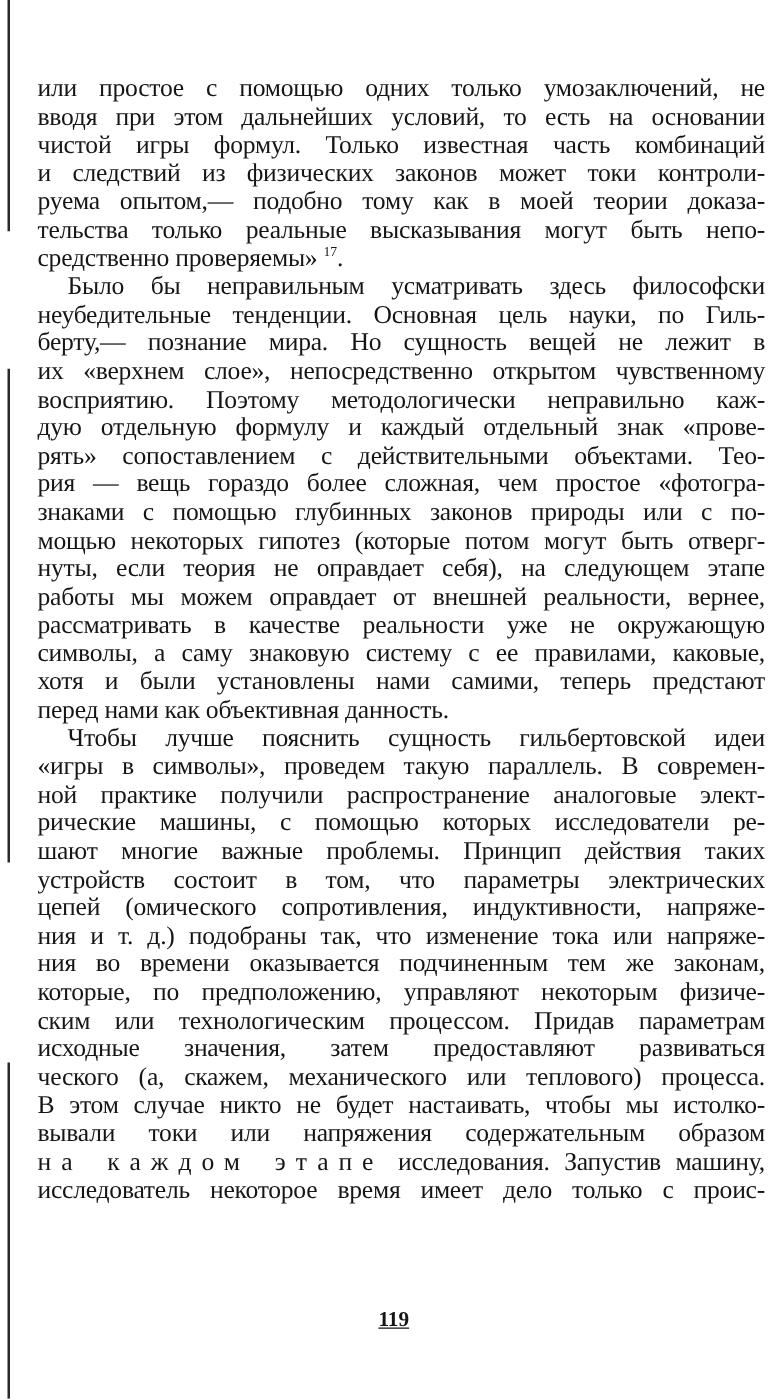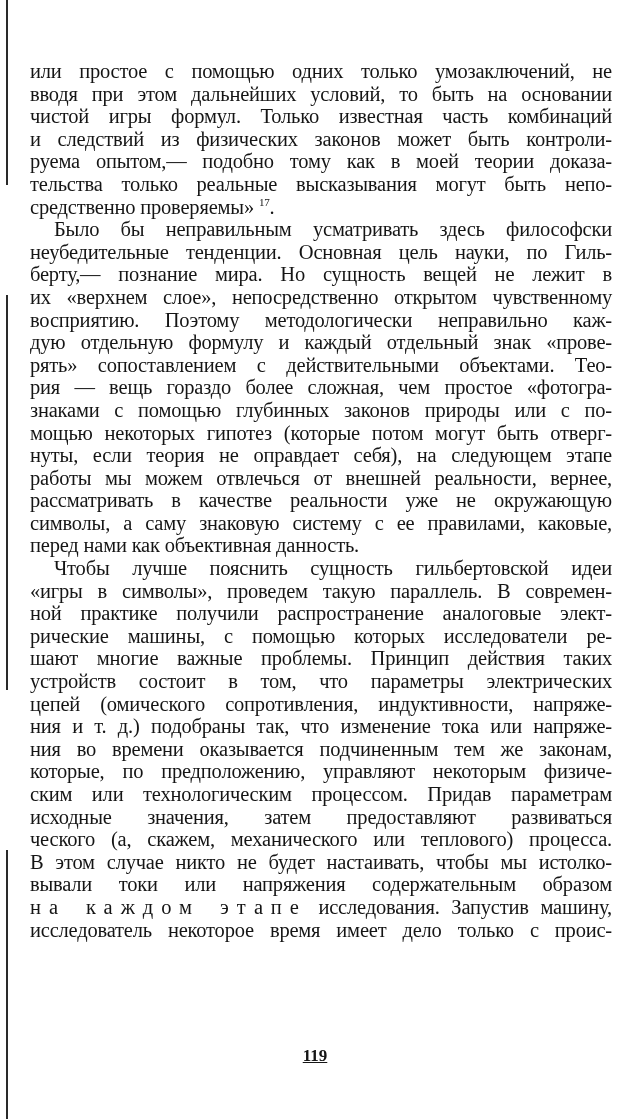--- a/index.html
+++ b/index.html
@@ -36,43 +36,44 @@
 <body>
 
 <div class="binding-line" style="top:0;height:185px;"></div>
 <div class="binding-line" style="top:295px;height:395px;"></div>
 <div class="binding-line" style="top:850px;height:269px;"></div>
 
 <div class="page">
 
   <div>
     <span class="line">или простое с помощью одних только умозаключений, не</span>
-    <span class="line">вводя при этом дальнейших условий, то быть на основании</span>
+    <span class="line">вводя при этом дальнейших условий, то есть на основании</span>
     <span class="line">чистой игры формул. Только известная часть комбинаций</span>
-    <span class="line">и следствий из физических законов может быть контроли-</span>
+    <span class="line">и следствий из физических законов может токи контроли-</span>
     <span class="line">руема опытом,— подобно тому как в моей теории доказа-</span>
     <span class="line">тельства только реальные высказывания могут быть непо-</span>
     <span class="line last"><span>средственно проверяемы»</span> <sup>17</sup><span>.</span></span>
   </div>
 
   <div>
     <span class="line indent">Было бы неправильным усматривать здесь философски</span>
     <span class="line">неубедительные тенденции. Основная цель науки, по Гиль-</span>
     <span class="line">берту,— познание мира. Но сущность вещей не лежит в</span>
     <span class="line">их «верхнем слое», непосредственно открытом чувственному</span>
     <span class="line">восприятию. Поэтому методологически неправильно каж-</span>
     <span class="line">дую отдельную формулу и каждый отдельный знак «прове-</span>
     <span class="line">рять» сопоставлением с действительными объектами. Тео-</span>
     <span class="line">рия — вещь гораздо более сложная, чем простое «фотогра-</span>
     <span class="line">знаками с помощью глубинных законов природы или с по-</span>
     <span class="line">мощью некоторых гипотез (которые потом могут быть отверг-</span>
     <span class="line">нуты, если теория не оправдает себя), на следующем этапе</span>
-    <span class="line">работы мы можем отвлечься от внешней реальности, вернее,</span>
+    <span class="line">работы мы можем оправдает от внешней реальности, вернее,</span>
     <span class="line">рассматривать в качестве реальности уже не окружающую</span>
     <span class="line">символы, а саму знаковую систему с ее правилами, каковые,</span>
+    <span class="line">хотя и были установлены нами самими, теперь предстают</span>
     <span class="line last">перед нами как объективная данность.</span>
   </div>
 
   <div>
     <span class="line indent">Чтобы лучше пояснить сущность гильбертовской идеи</span>
     <span class="line">«игры в символы», проведем такую параллель. В современ-</span>
     <span class="line">ной практике получили распространение аналоговые элект-</span>
     <span class="line">рические машины, с помощью которых исследователи ре-</span>
     <span class="line">шают многие важные проблемы. Принцип действия таких</span>
     <span class="line">устройств состоит в том, что параметры электрических</span>

